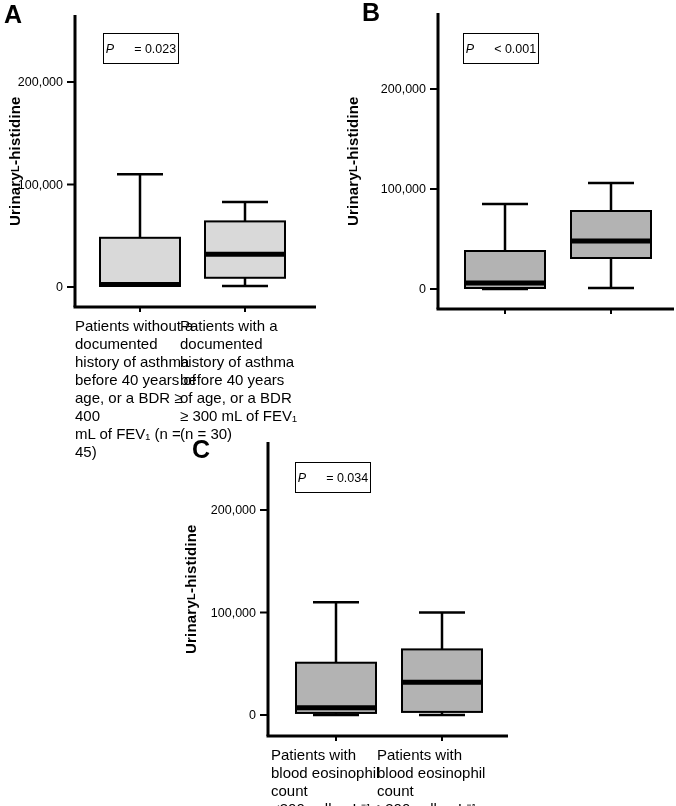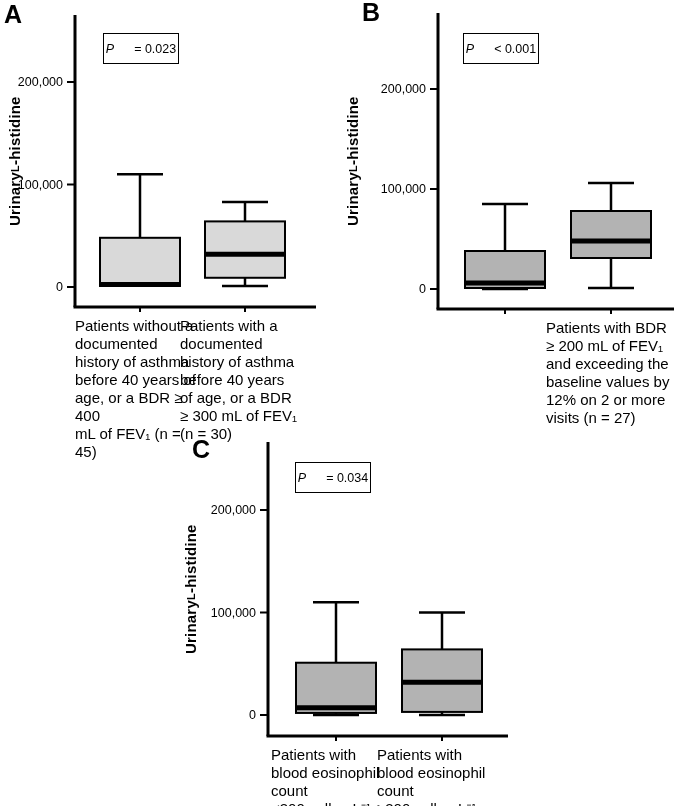--- a/index.html
+++ b/index.html
@@ -117,26 +117,20 @@
         <rect x="127" y="251" width="80" height="37" fill="#b3b3b3" stroke="#000" stroke-width="2"></rect>
         <line x1="127" y1="283" x2="207" y2="283" stroke="#000" stroke-width="5"></line>
         <line x1="273" y1="309" x2="273" y2="314" stroke="#000" stroke-width="2"></line>
         <line x1="273" y1="211" x2="273" y2="183" stroke="#000" stroke-width="2.5"></line>
         <line x1="250" y1="183" x2="296" y2="183" stroke="#000" stroke-width="2.5"></line>
         <line x1="273" y1="258" x2="273" y2="288" stroke="#000" stroke-width="2.5"></line>
         <line x1="250" y1="288" x2="296" y2="288" stroke="#000" stroke-width="2.5"></line>
         <rect x="233" y="211" width="80" height="47" fill="#b3b3b3" stroke="#000" stroke-width="2"></rect>
         <line x1="233" y1="241" x2="313" y2="241" stroke="#000" stroke-width="5"></line>
       </svg>
-    <div class="xlabel xlabel-1">Patients with BDR
-≥ 200 mL of FEV₁
-and exceeding the
-baseline values by
-12% on 2 or more
-visits (n = 27)</div>
   </section>
 
   <section class="panel" id="panel-c">
     <div class="panel-letter">C</div>
     <div class="y-title">
         <span>Urinary </span>
         <span class="smallcap">L</span>
         <span>-histidine</span>
       </div>
     <div class="p-box">

